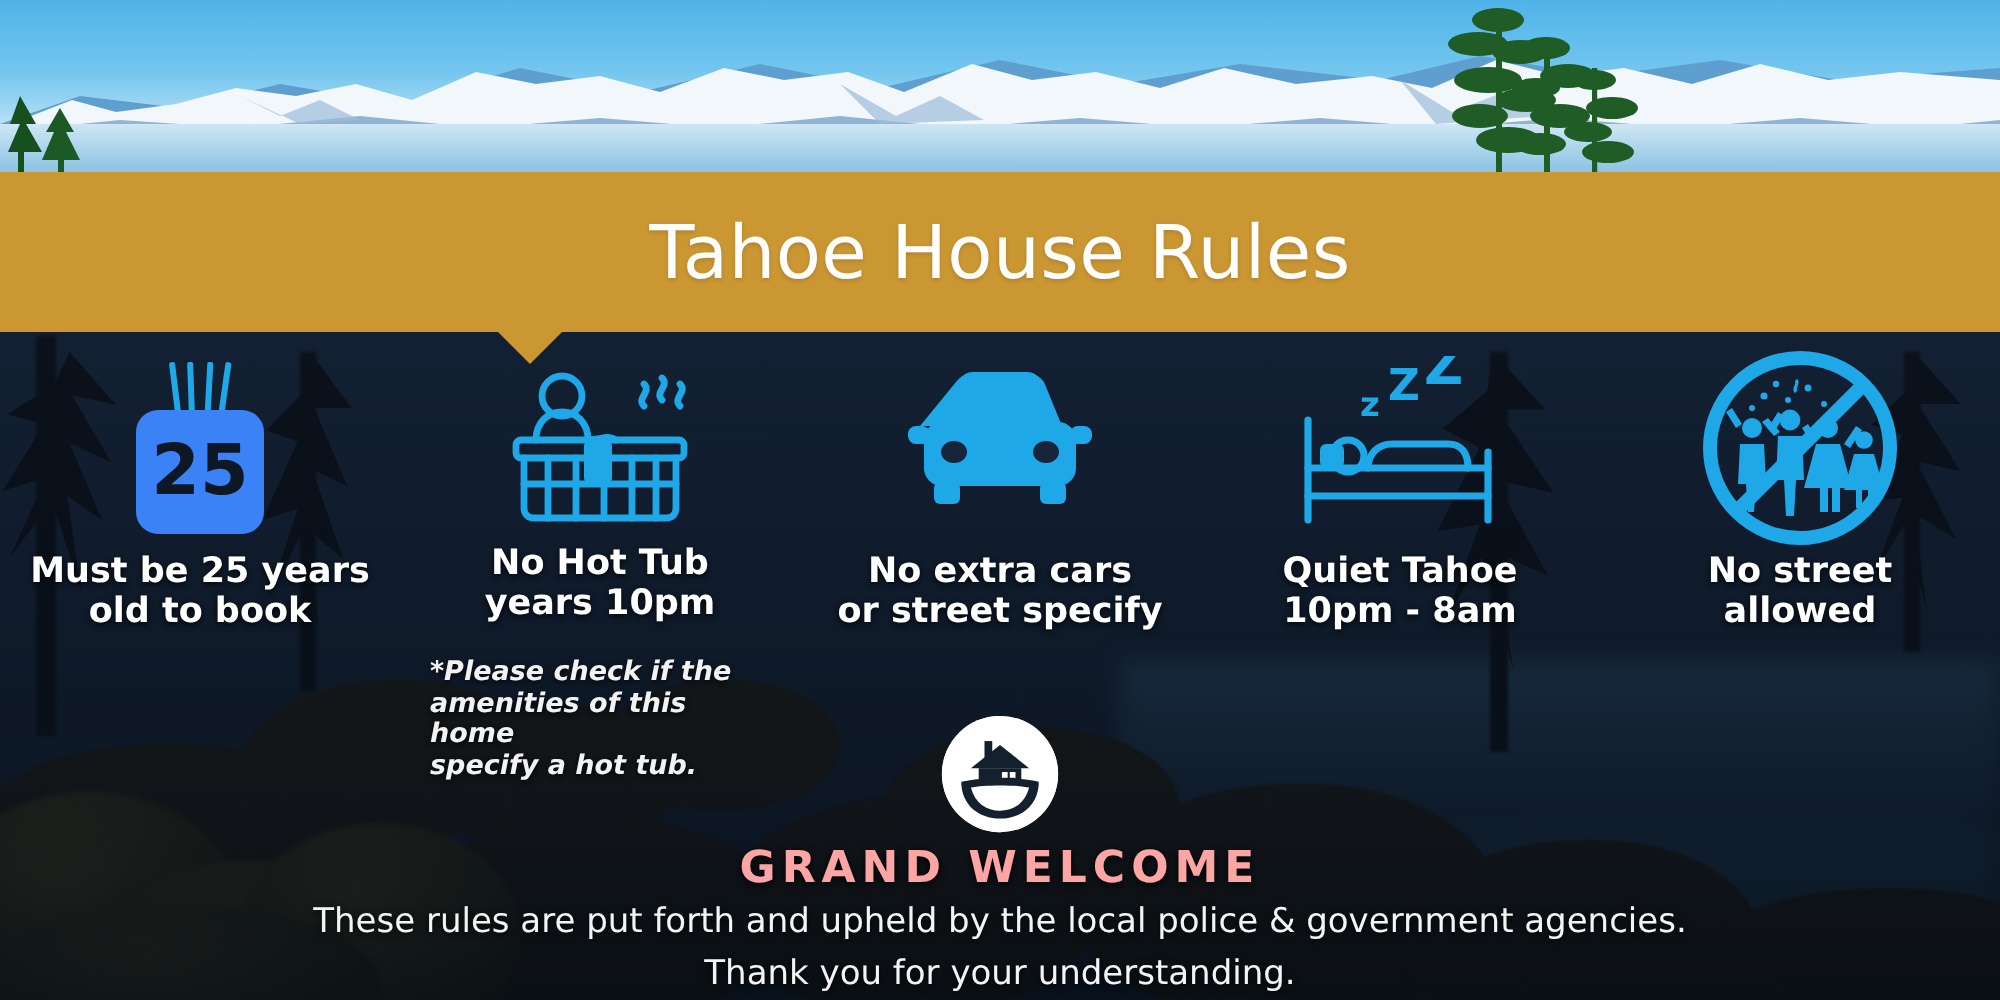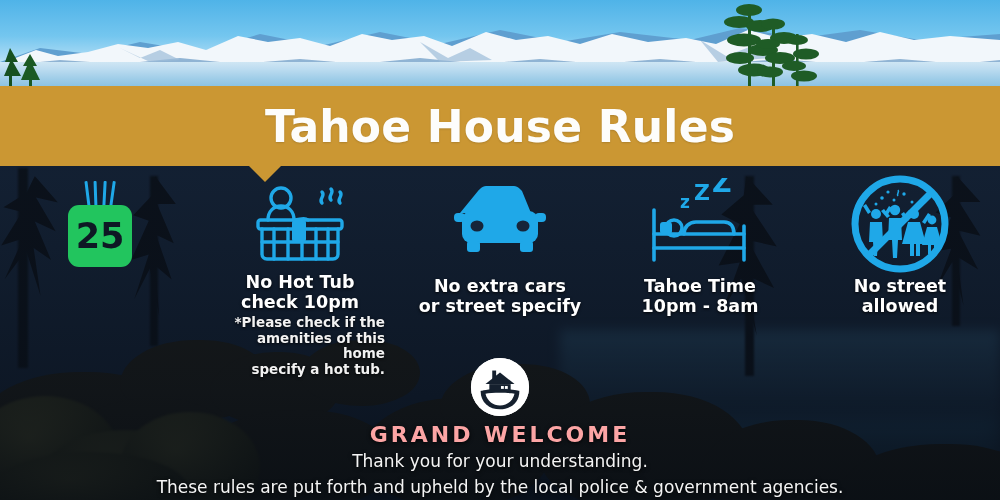--- a/index.html
+++ b/index.html
@@ -79,22 +79,22 @@
     background:linear-gradient(180deg,#cfe6f4 0%,#bcdcf0 30%,#9fcde8 70%,#8cc3e3 100%);
   }
 
   
   .gold-band {
     position:absolute; left:0; top:86px; width:1000px; height:80px;
     background:#cb9733;
     display:flex; align-items:center; justify-content:center;
   }
   .gold-band h1 {
-    font-size:44px;
-    font-weight:700;
+    font-size:37px;
+    font-weight:400;
     color:#fdfdfb;
     letter-spacing:.2px;
     font-family:"DejaVu Sans","Liberation Sans",sans-serif;
     text-shadow:0 1px 2px rgba(0,0,0,.15);
   }
   .band-pointer {
     position:absolute; left:249px; top:166px;
     width:0; height:0;
     border-left:16px solid transparent;
     border-right:16px solid transparent;
@@ -120,37 +120,38 @@
     text-align:center;
     color:#ffffff;
     font-weight:700;
     font-size:17.5px;
     line-height:20px;
     font-family:"DejaVu Sans","Liberation Sans",sans-serif;
     text-shadow:0 1px 3px rgba(0,0,0,.85);
     white-space:pre-line;
   }
   .rule .note {
-    margin-top:3px;
-    text-align:right;
+    margin-top:17px;
+    text-align:left;
     color:#f2f2f2;
+    font-style:italic;
     font-weight:700;
     font-size:13.5px;
     line-height:15.5px;
     font-family:"DejaVu Sans","Liberation Sans",sans-serif;
     text-shadow:0 1px 3px rgba(0,0,0,.85);
     white-space:pre-line;
     max-width:170px;
   }
 
   
   .cake-wrap { position:relative; width:80px; height:90px; }
   .cake-body {
     position:absolute; left:8px; top:26px; width:64px; height:62px;
-    background:#22c55e; border-radius:11px;
+    background:#3b82f6; border-radius:11px;
     display:flex; align-items:center; justify-content:center;
   }
   .cake-num {
     color:#0e1824; font-weight:700; font-size:35px; line-height:35px;
     font-family:"DejaVu Sans","Liberation Sans",sans-serif;
   }
   .candle {
     position:absolute; top:2px; width:3px; height:26px; background:#1fa8e8;
     border-radius:1px;
   }
@@ -289,20 +290,22 @@
         <div class="cake-wrap">
           <div class="candle" style="left:26px;transform:rotate(-7deg);"></div>
           <div class="candle" style="left:34px;transform:rotate(-2deg);"></div>
           <div class="candle" style="left:43px;transform:rotate(3deg);"></div>
           <div class="candle" style="left:51px;transform:rotate(8deg);"></div>
           <div class="cake-body">
             <span class="cake-num">25</span>
           </div>
         </div>
       </div>
+      <div class="label">Must be 25 years
+old to book</div>
     </div>
 
     <div class="rule">
       <div class="glyph">
         <svg width="104" height="92" viewBox="0 0 104 92">
           <g fill="none" stroke="#1fa8e8" stroke-width="3.4" stroke-linecap="round">
 
             <path d="M74,16 c4,4 -4,7 0,11 M83,13 c4,4 -4,7 0,11 M92,16 c4,4 -4,7 0,11"></path>
 
             <circle cx="33" cy="22" r="10"></circle>
@@ -316,21 +319,21 @@
             <path d="M14,53 L14,78 c0,3 2,5 5,5 L85,83 c3,0 5,-2 5,-5 L90,53"></path>
 
             <path d="M14,66 L90,66"></path>
             <path d="M26,53 L26,83 M40,53 L40,83 M54,53 L54,83 M68,53 L68,83 M80,53 L80,83"></path>
           </g>
 
           <rect x="44" y="44" width="14" height="22" rx="3" fill="#1fa8e8"></rect>
         </svg>
       </div>
       <div class="label">No Hot Tub
-check 10pm</div>
+years 10pm</div>
       <div class="note">*Please check if the
 amenities of this home
 specify a hot tub.</div>
     </div>
 
     <div class="rule">
       <div class="glyph">
         <svg width="104" height="82" viewBox="0 0 104 82">
           <g fill="#1fa8e8">
 
@@ -375,21 +378,21 @@
             <path d="M10,70 L100,70"></path>
 
             <circle cx="30" cy="50" r="8"></circle>
 
             <path d="M40,56 c0,-7 5,-12 12,-12 L80,44 c7,0 10,5 10,12"></path>
           </g>
 
           <rect x="16" y="44" width="12" height="12" rx="3" fill="#1fa8e8"></rect>
         </svg>
       </div>
-      <div class="label">Tahoe Time
+      <div class="label">Quiet Tahoe
 10pm - 8am</div>
     </div>
 
     <div class="rule">
       <div class="glyph">
         <svg width="104" height="100" viewBox="0 0 104 100">
           <g fill="#1fa8e8">
 
             <circle cx="34" cy="24" r="1.8"></circle>
               <circle cx="40" cy="18" r="1.6"></circle>
@@ -451,17 +454,17 @@
       <line x1="36.5" y1="31" x2="36.5" y2="38" stroke="#15202e" stroke-width="1.1"></line>
       <line x1="33" y1="34.5" x2="40" y2="34.5" stroke="#15202e" stroke-width="1.1"></line>
 
       <path d="M12,36 C12,36 20,34 32,34 C44,34 52,36 52,36 C52,48 43,55 32,55 C21,55 12,48 12,36 Z" fill="#15202e"></path>
       <path d="M17,39 C23,37.5 41,37.5 47,39 C45,47 39,51 32,51 C25,51 19,47 17,39 Z" fill="#ffffff"></path>
     </svg>
     <div class="brand-name">GRAND  WELCOME</div>
   </div>
 
   <div class="footer">
+    <div>These rules are put forth and upheld by the local police &amp; government agencies.</div>
     <div>Thank you for your understanding.</div>
-    <div>These rules are put forth and upheld by the local police &amp; government agencies.</div>
   </div>
 
 </div>
 
 </body></html>

